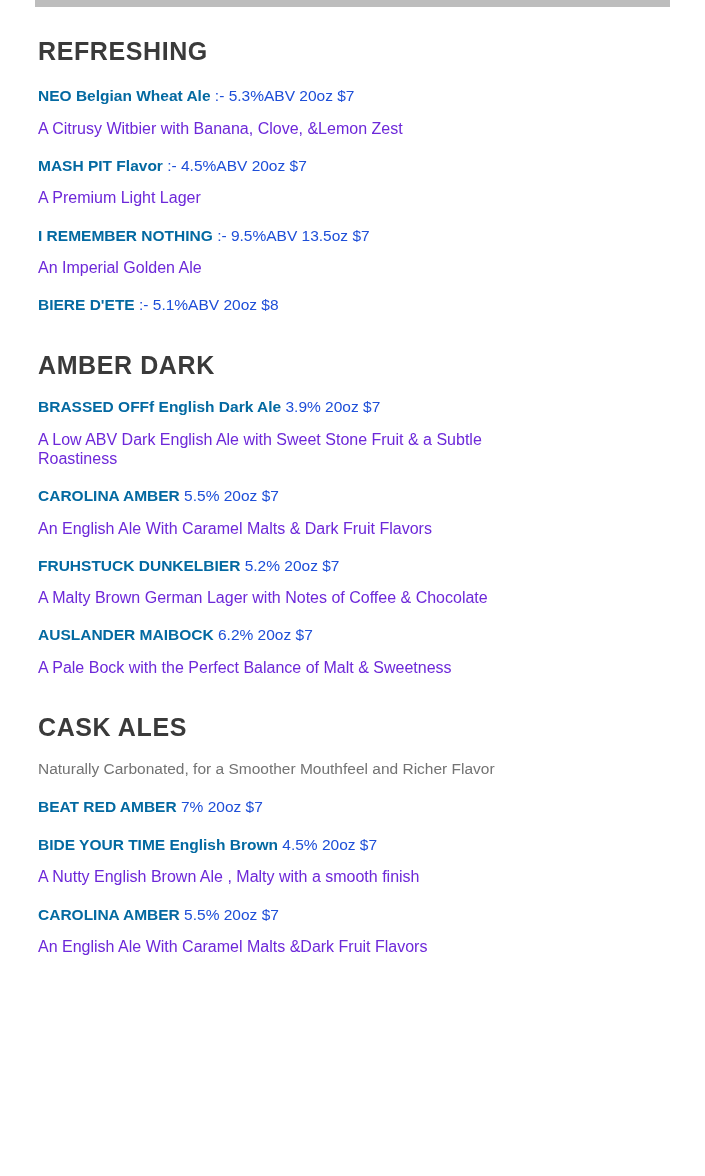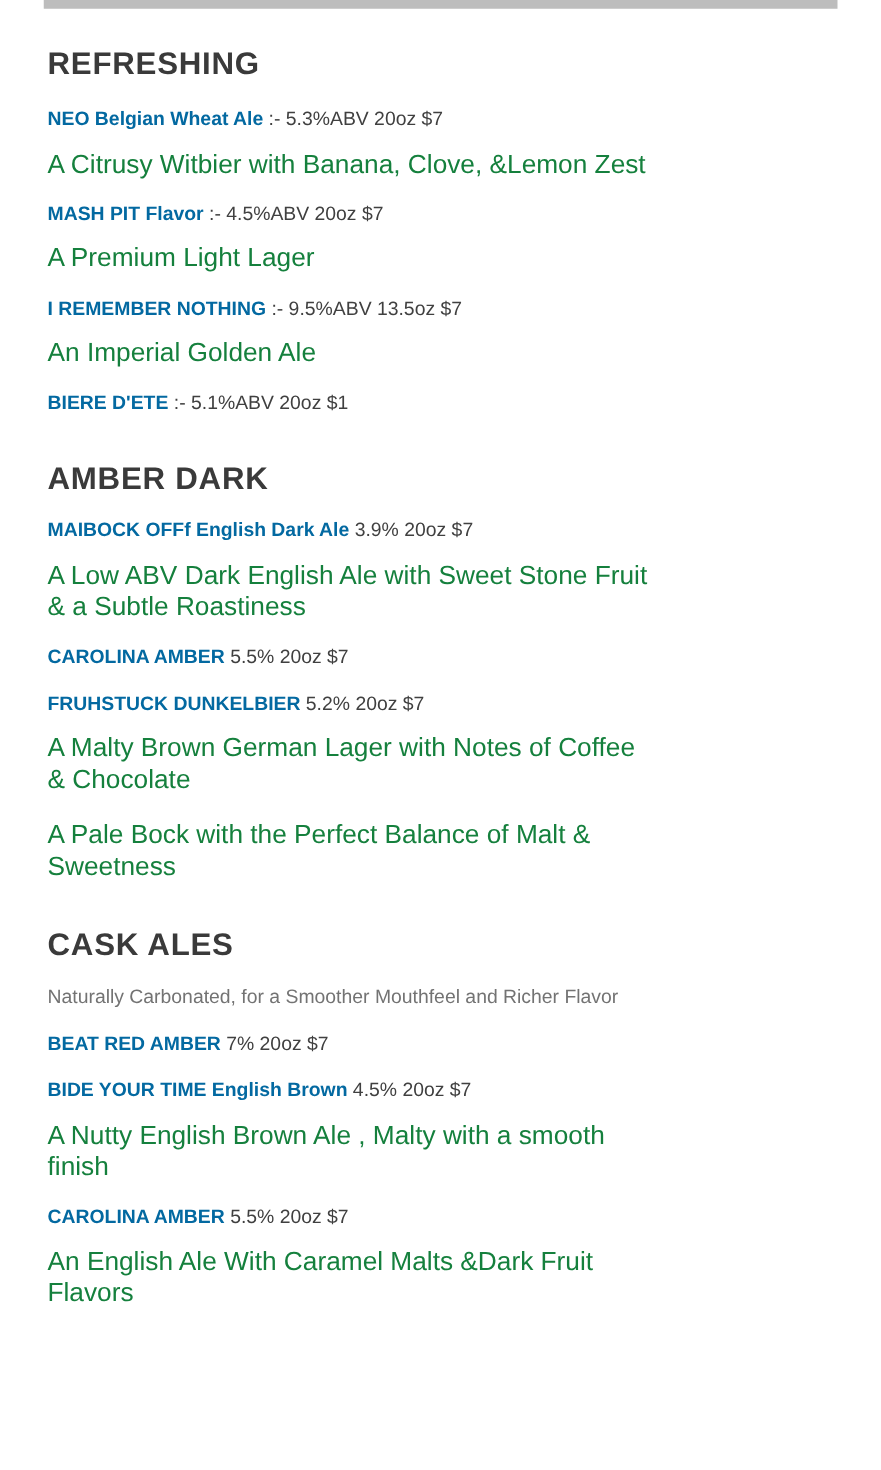--- a/index.html
+++ b/index.html
@@ -56,25 +56,25 @@
     color: #2e2e2e;
     line-height: 1.2;
     margin: 0;
   }
   .item-name {
     font-weight: bold;
     color: #0369a1;
   }
   .item-meta {
     font-weight: normal;
-    color: #404040;
+    color: #1d4ed8;
   }
   .item-desc {
-    font-size: 21px;
-    color: #15803d;
+    font-size: 16px;
+    color: #6d28d9;
     line-height: 1.2;
     margin: 0;
   }
 
   
   #sec-refreshing .section-title { margin-top: 30px; }
   #sec-refreshing .item:first-of-type { margin-top: 21px; }
 
   .section + .section .section-title { margin-top: 36px; }
 
@@ -114,53 +114,58 @@
       <p class="item-line">
         <span class="item-name">I REMEMBER NOTHING</span>
         <span class="item-meta">:-  9.5%ABV 13.5oz $7</span>
       </p>
       <p class="item-desc">An Imperial Golden Ale</p>
     </div>
 
     <div class="item">
       <p class="item-line">
         <span class="item-name">BIERE D'ETE</span>
-        <span class="item-meta">:- 5.1%ABV 20oz $1</span>
+        <span class="item-meta">:- 5.1%ABV 20oz $8</span>
       </p>
     </div>
   </div>
 
   <div class="section" id="sec-amber-dark">
     <h2 class="section-title">AMBER DARK</h2>
     <div style="height:18px"></div>
 
     <div class="item">
       <p class="item-line">
-        <span class="item-name">MAIBOCK OFFf English Dark Ale</span>
+        <span class="item-name">BRASSED OFFf English Dark Ale</span>
         <span class="item-meta">3.9% 20oz $7</span>
       </p>
       <p class="item-desc">A Low ABV Dark English Ale with Sweet Stone Fruit &amp; a Subtle Roastiness</p>
     </div>
 
     <div class="item">
       <p class="item-line">
         <span class="item-name">CAROLINA AMBER</span>
         <span class="item-meta">5.5% 20oz $7</span>
       </p>
+      <p class="item-desc">An English Ale With Caramel Malts &amp; Dark Fruit Flavors</p>
     </div>
 
     <div class="item">
       <p class="item-line">
         <span class="item-name">FRUHSTUCK DUNKELBIER</span>
         <span class="item-meta">5.2% 20oz $7</span>
       </p>
       <p class="item-desc">A Malty Brown German Lager with Notes of Coffee &amp; Chocolate</p>
     </div>
 
     <div class="item">
+      <p class="item-line">
+        <span class="item-name">AUSLANDER MAIBOCK</span>
+        <span class="item-meta">6.2% 20oz $7</span>
+      </p>
       <p class="item-desc">A Pale Bock with the Perfect Balance of Malt &amp; Sweetness</p>
     </div>
   </div>
 
   <div class="section" id="sec-cask-ales">
     <h2 class="section-title">CASK ALES</h2>
     <p class="section-sub">Naturally Carbonated, for a Smoother Mouthfeel and Richer Flavor</p>
 
     <div class="item">
       <p class="item-line">

